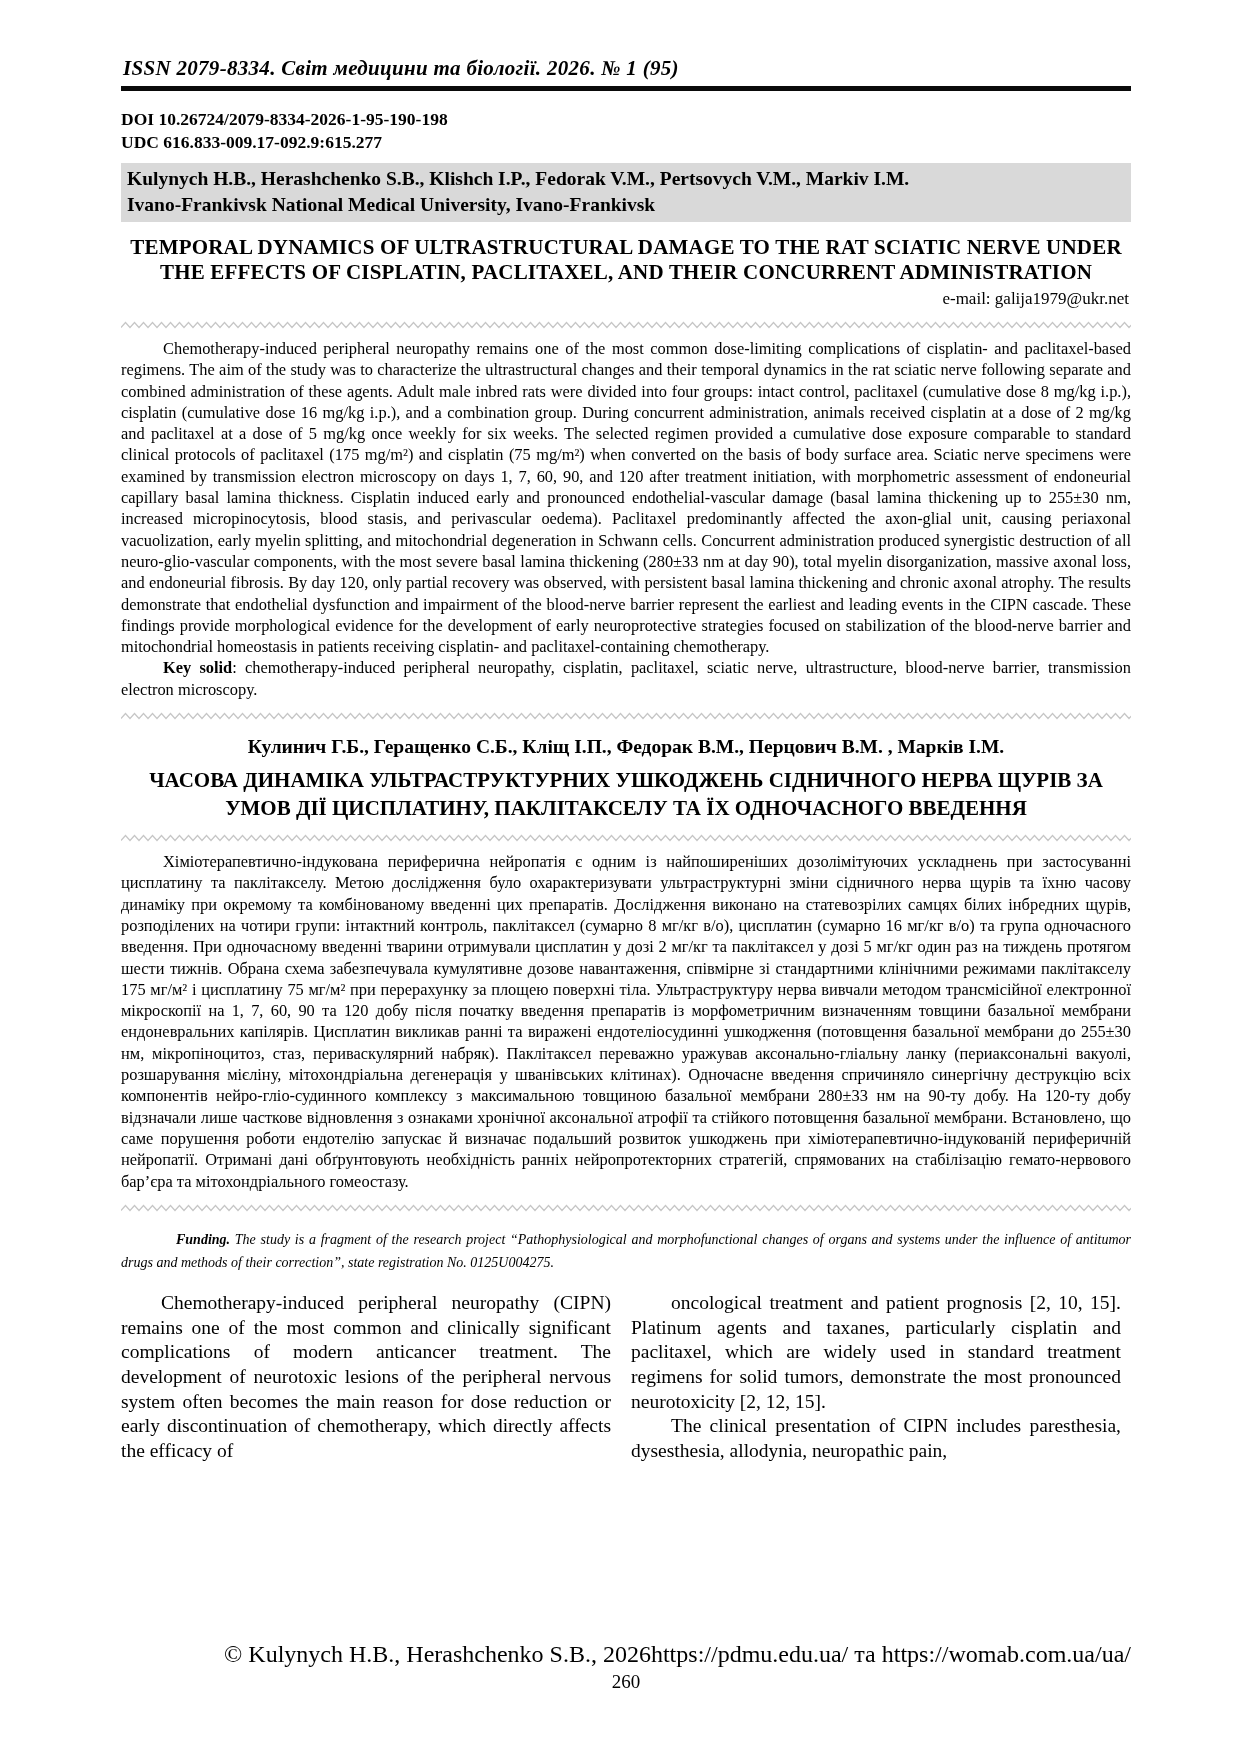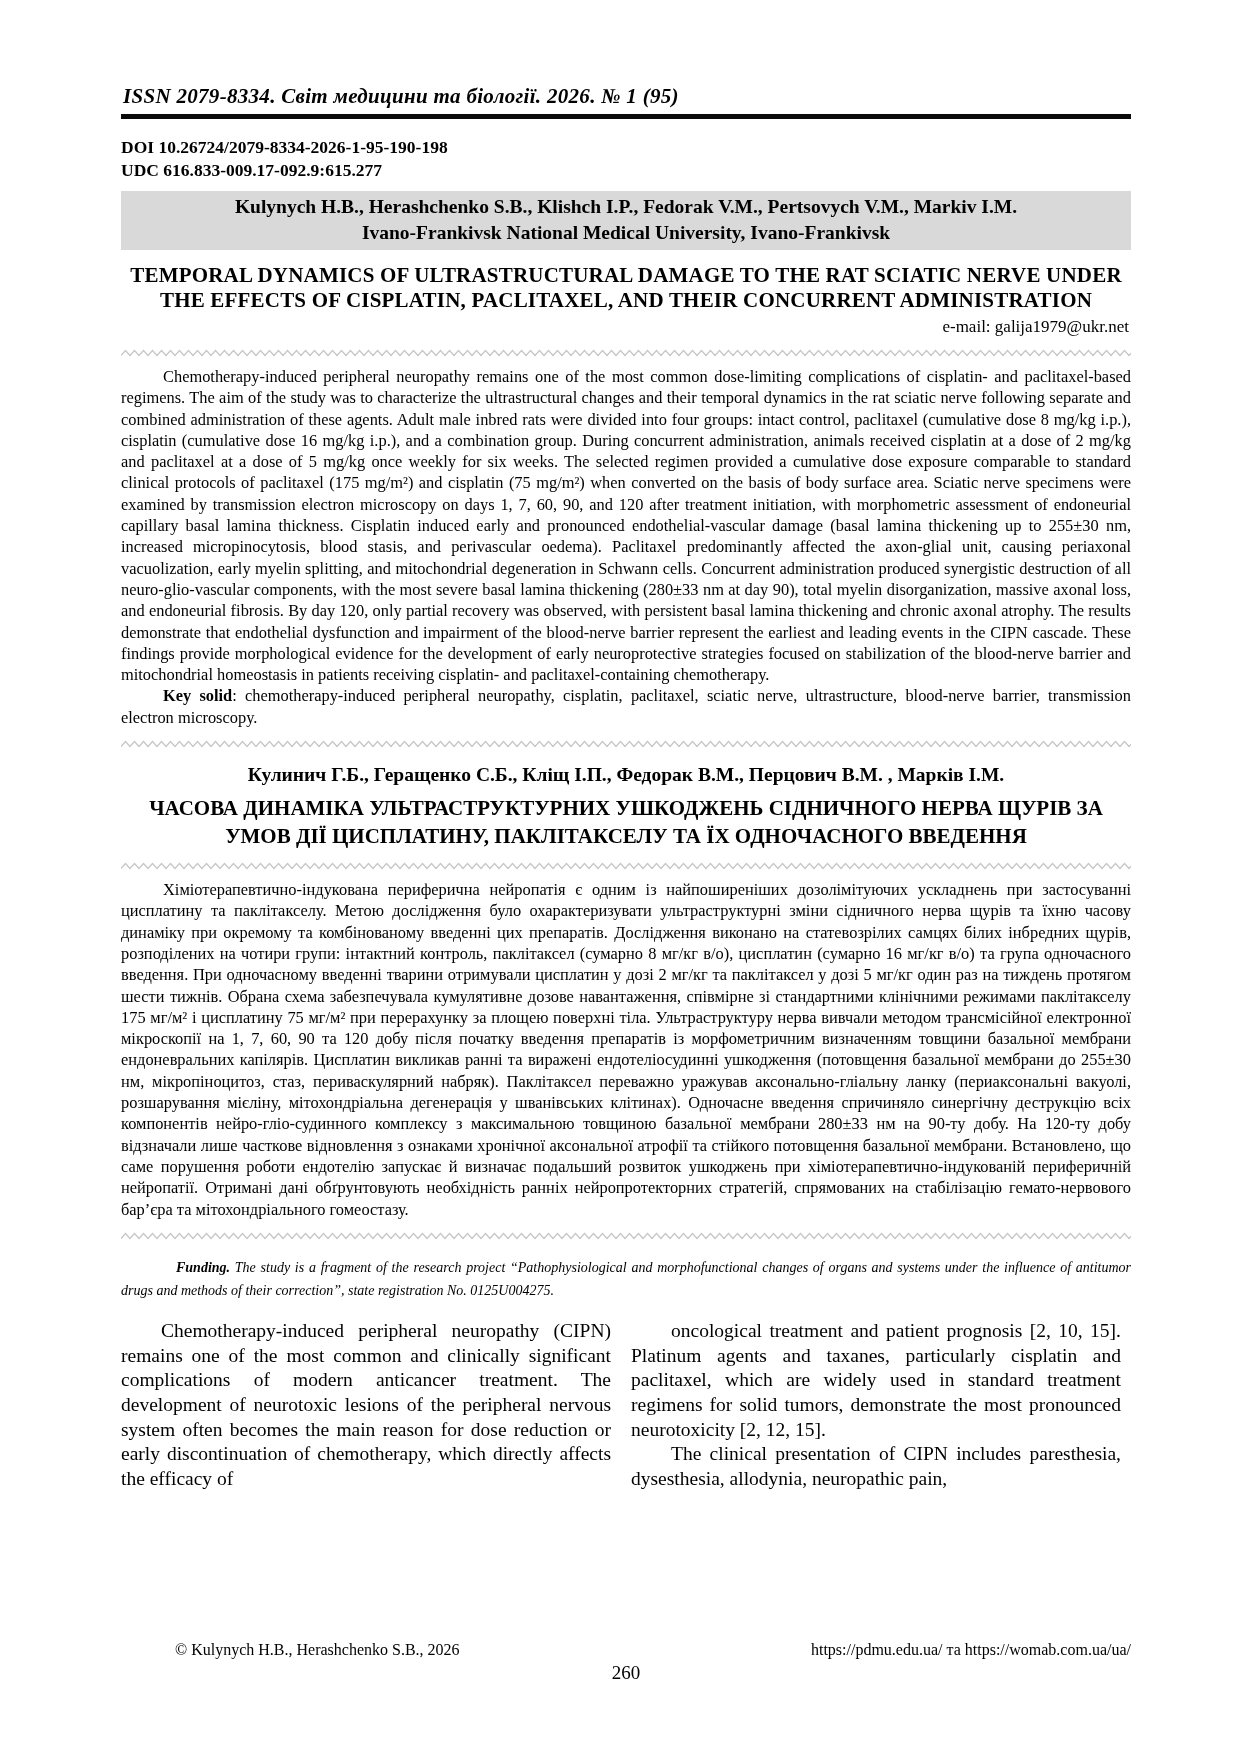--- a/index.html
+++ b/index.html
@@ -3,36 +3,36 @@
 <meta charset="utf-8">
 <style>
   * { box-sizing: border-box; }
   html, body { margin: 0; padding: 0; }
   body {
     width: 1241px; height: 1755px;
     background: #ffffff; color: #000;
     font-family: "Liberation Serif", serif;
     position: relative; overflow: hidden;
   }
-  .page { width: 1010px; margin-left: 121px; padding-top: 56px; position: relative; margin-top: 28px; }
+  .page { width: 1010px; margin-left: 121px; padding-top: 56px; position: relative; }
 
   .issn-header {
     font-size: 21px; font-weight: bold; font-style: italic;
     letter-spacing: 0.3px; padding-left: 2px;
   }
   .header-rule {
     margin-top: 5px; height: 3px;
     border-top: 4px solid #0a0a0a; border-bottom: 1.5px solid #0a0a0a;
   }
 
   .meta-block { margin-top: 17px; font-weight: bold; font-size: 17.5px; line-height: 23px; }
 
   .authors-box {
     margin-top: 9px; background: #d9d9d9;
-    text-align: center; font-weight: bold;
+    font-weight: bold;
     font-size: 19.5px; line-height: 26px; padding: 3px 6px 4px;
   }
 
   .title-en {
     margin-top: 13px; text-align: center; font-weight: bold;
     font-size: 21px; line-height: 24.5px; letter-spacing: 0.2px;
   }
 
   .email-line { text-align: right; font-size: 17px; margin-top: 5px; padding-right: 2px; }
 
@@ -61,21 +61,21 @@
   .funding .funding-label { font-weight: bold; }
 
   .body-cols {
     margin-top: 16px; display: flex; gap: 20px;
     font-size: 19.5px; line-height: 24.7px; text-align: justify;
   }
   .body-col { width: 490px; }
   .body-col p { margin: 0; text-indent: 40px; }
 
   .footer-wrap { position: absolute; left: 121px; width: 1010px; top: 1641px; }
-  .footer-row { display: flex; justify-content: space-between; font-size: 16px; }
+  .footer-row { display: flex; justify-content: flex-end; font-size: 24px; }
   .footer-copyright { padding-left: 54px; }
   .page-number { text-align: center; font-size: 19px; margin-top: 3px; }
 </style>
 </head>
 <body>
 
 <div class="page">
 
   <div class="issn-header">ISSN 2079-8334. Світ медицини та біології. 2026. № 1 (95)</div>
   <div class="header-rule"></div>

